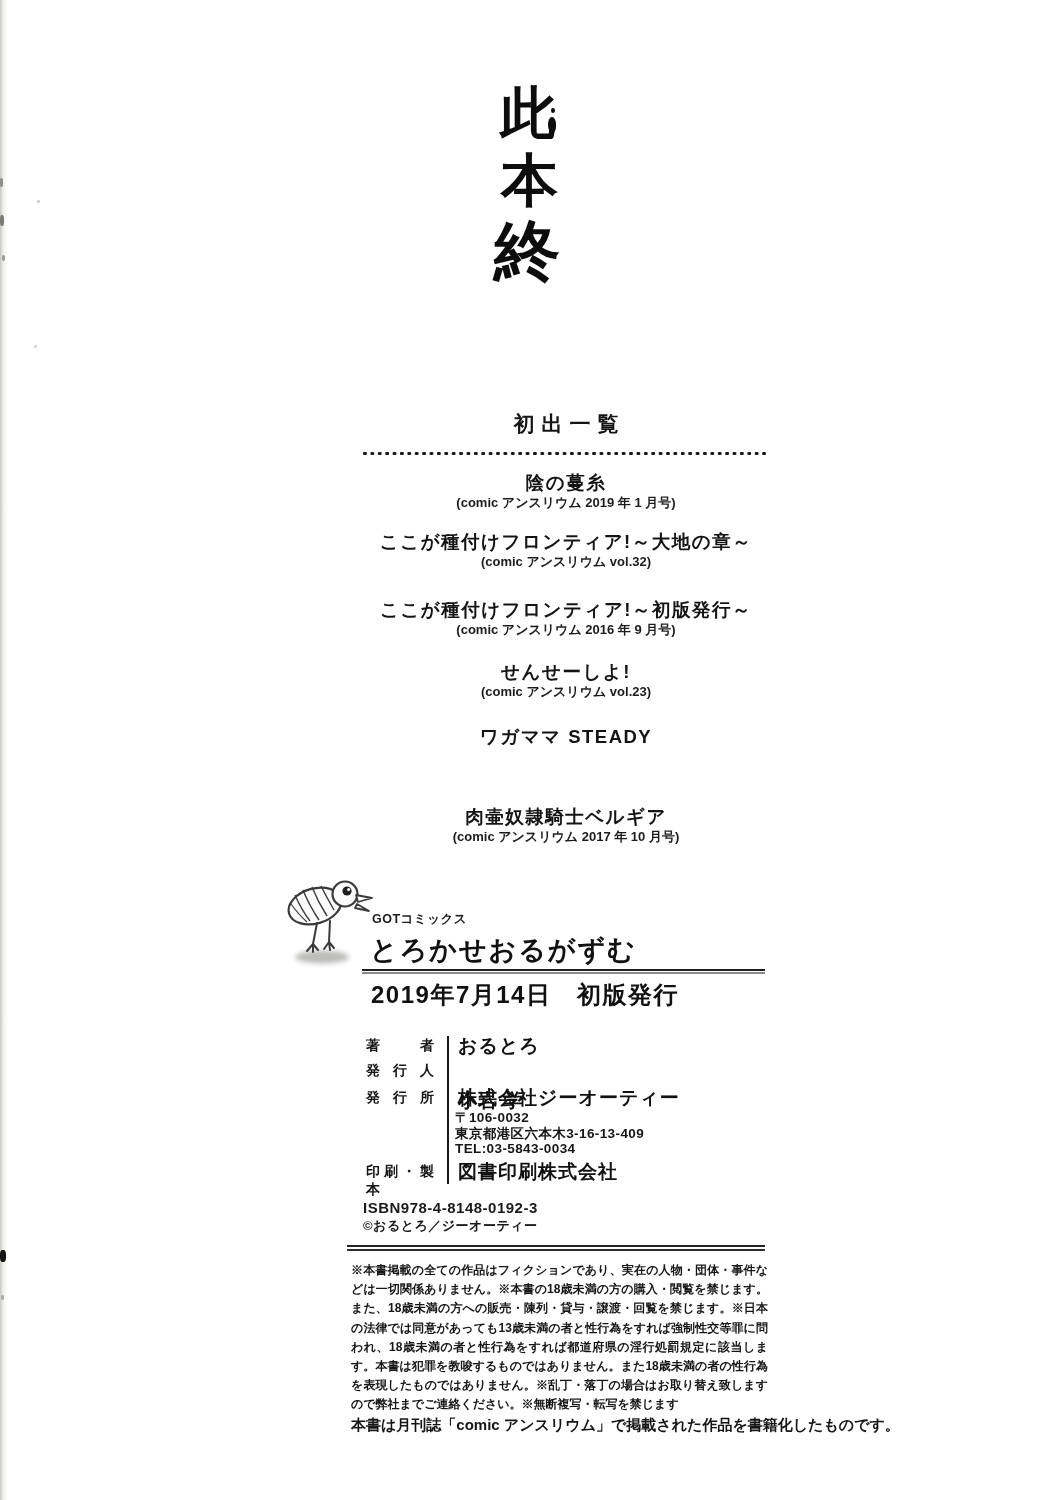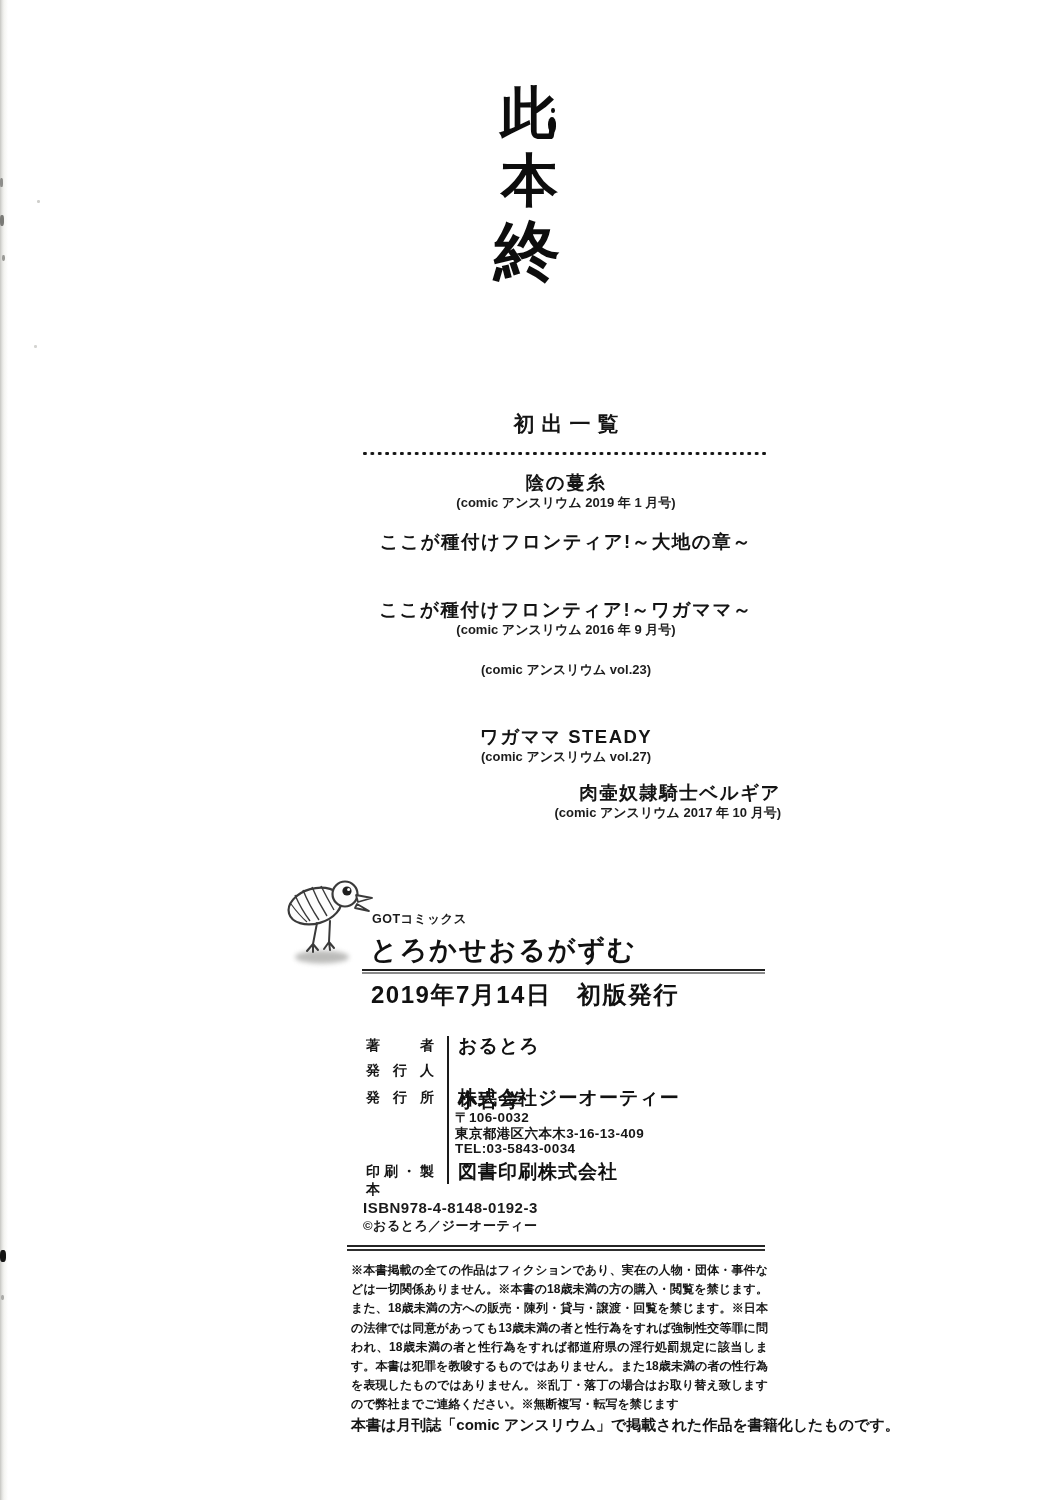--- a/index.html
+++ b/index.html
@@ -78,33 +78,34 @@
   <div class="fp-section">
     <div class="fp-heading">初出一覧</div>
     <div class="dotted"></div>
 
     <div class="work" style="top:62px;">
       <div class="work-title">陰の蔓糸</div>
       <div class="work-source">(comic アンスリウム 2019 年 1 月号)</div>
     </div>
     <div class="work" style="top:121px;">
       <div class="work-title">ここが種付けフロンティア!～大地の章～</div>
+      <div class="work-source">(comic アンスリウム vol.32)</div>
     </div>
     <div class="work" style="top:189px;">
-      <div class="work-title">ここが種付けフロンティア!～ワガママ～</div>
+      <div class="work-title">ここが種付けフロンティア!～初版発行～</div>
       <div class="work-source">(comic アンスリウム 2016 年 9 月号)</div>
     </div>
     <div class="work" style="top:251px;">
+      <div class="work-title">せんせーしよ!</div>
       <div class="work-source">(comic アンスリウム vol.23)</div>
     </div>
     <div class="work" style="top:316px;">
       <div class="work-title">ワガママ STEADY</div>
-      <div class="work-source">(comic アンスリウム vol.27)</div>
     </div>
-    <div class="work" style="top:372px;text-align:right;">
+    <div class="work" style="top:396px;">
       <div class="work-title">肉壷奴隷騎士ベルギア</div>
       <div class="work-source">(comic アンスリウム 2017 年 10 月号)</div>
     </div>
   </div>
 
   <div class="bird-wrap">
     <svg width="104" height="96" viewBox="0 0 104 96">
       <defs>
           <filter id="shblur" x="-50%" y="-50%" width="200%" height="200%">
             <feGaussianBlur stdDeviation="2.6"></feGaussianBlur>

